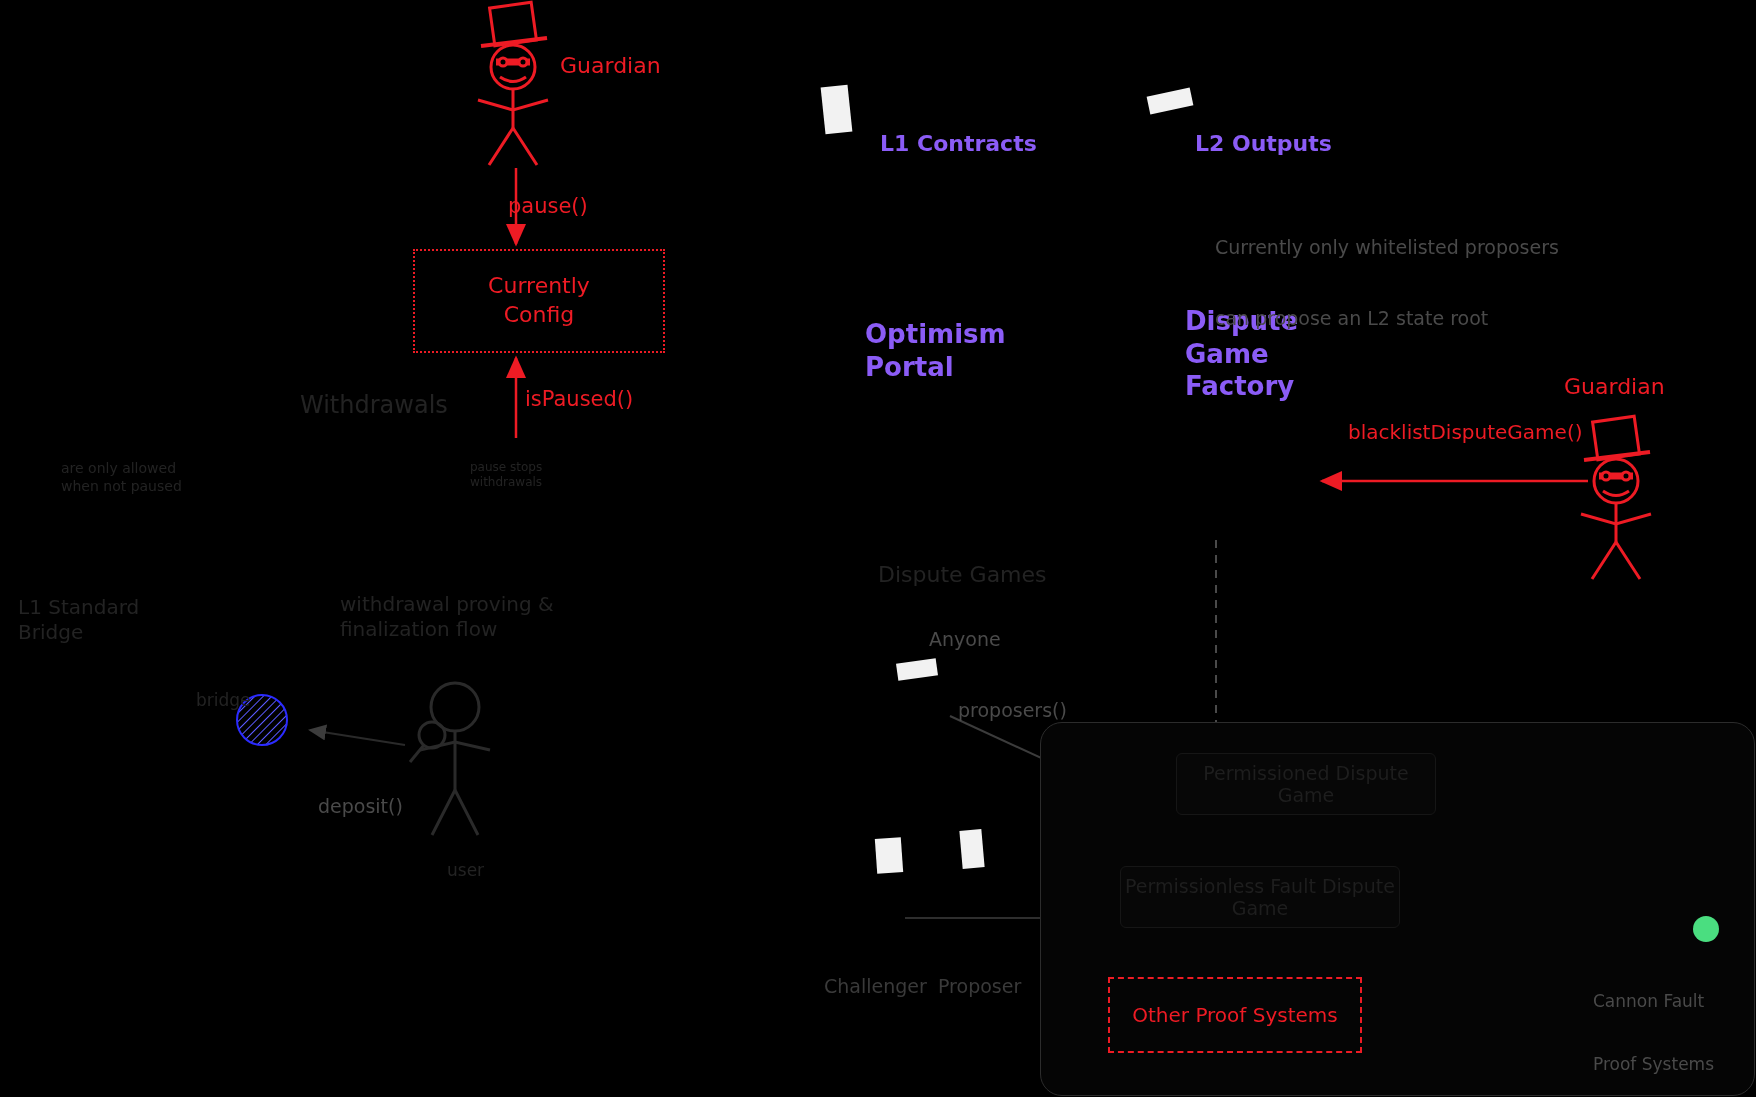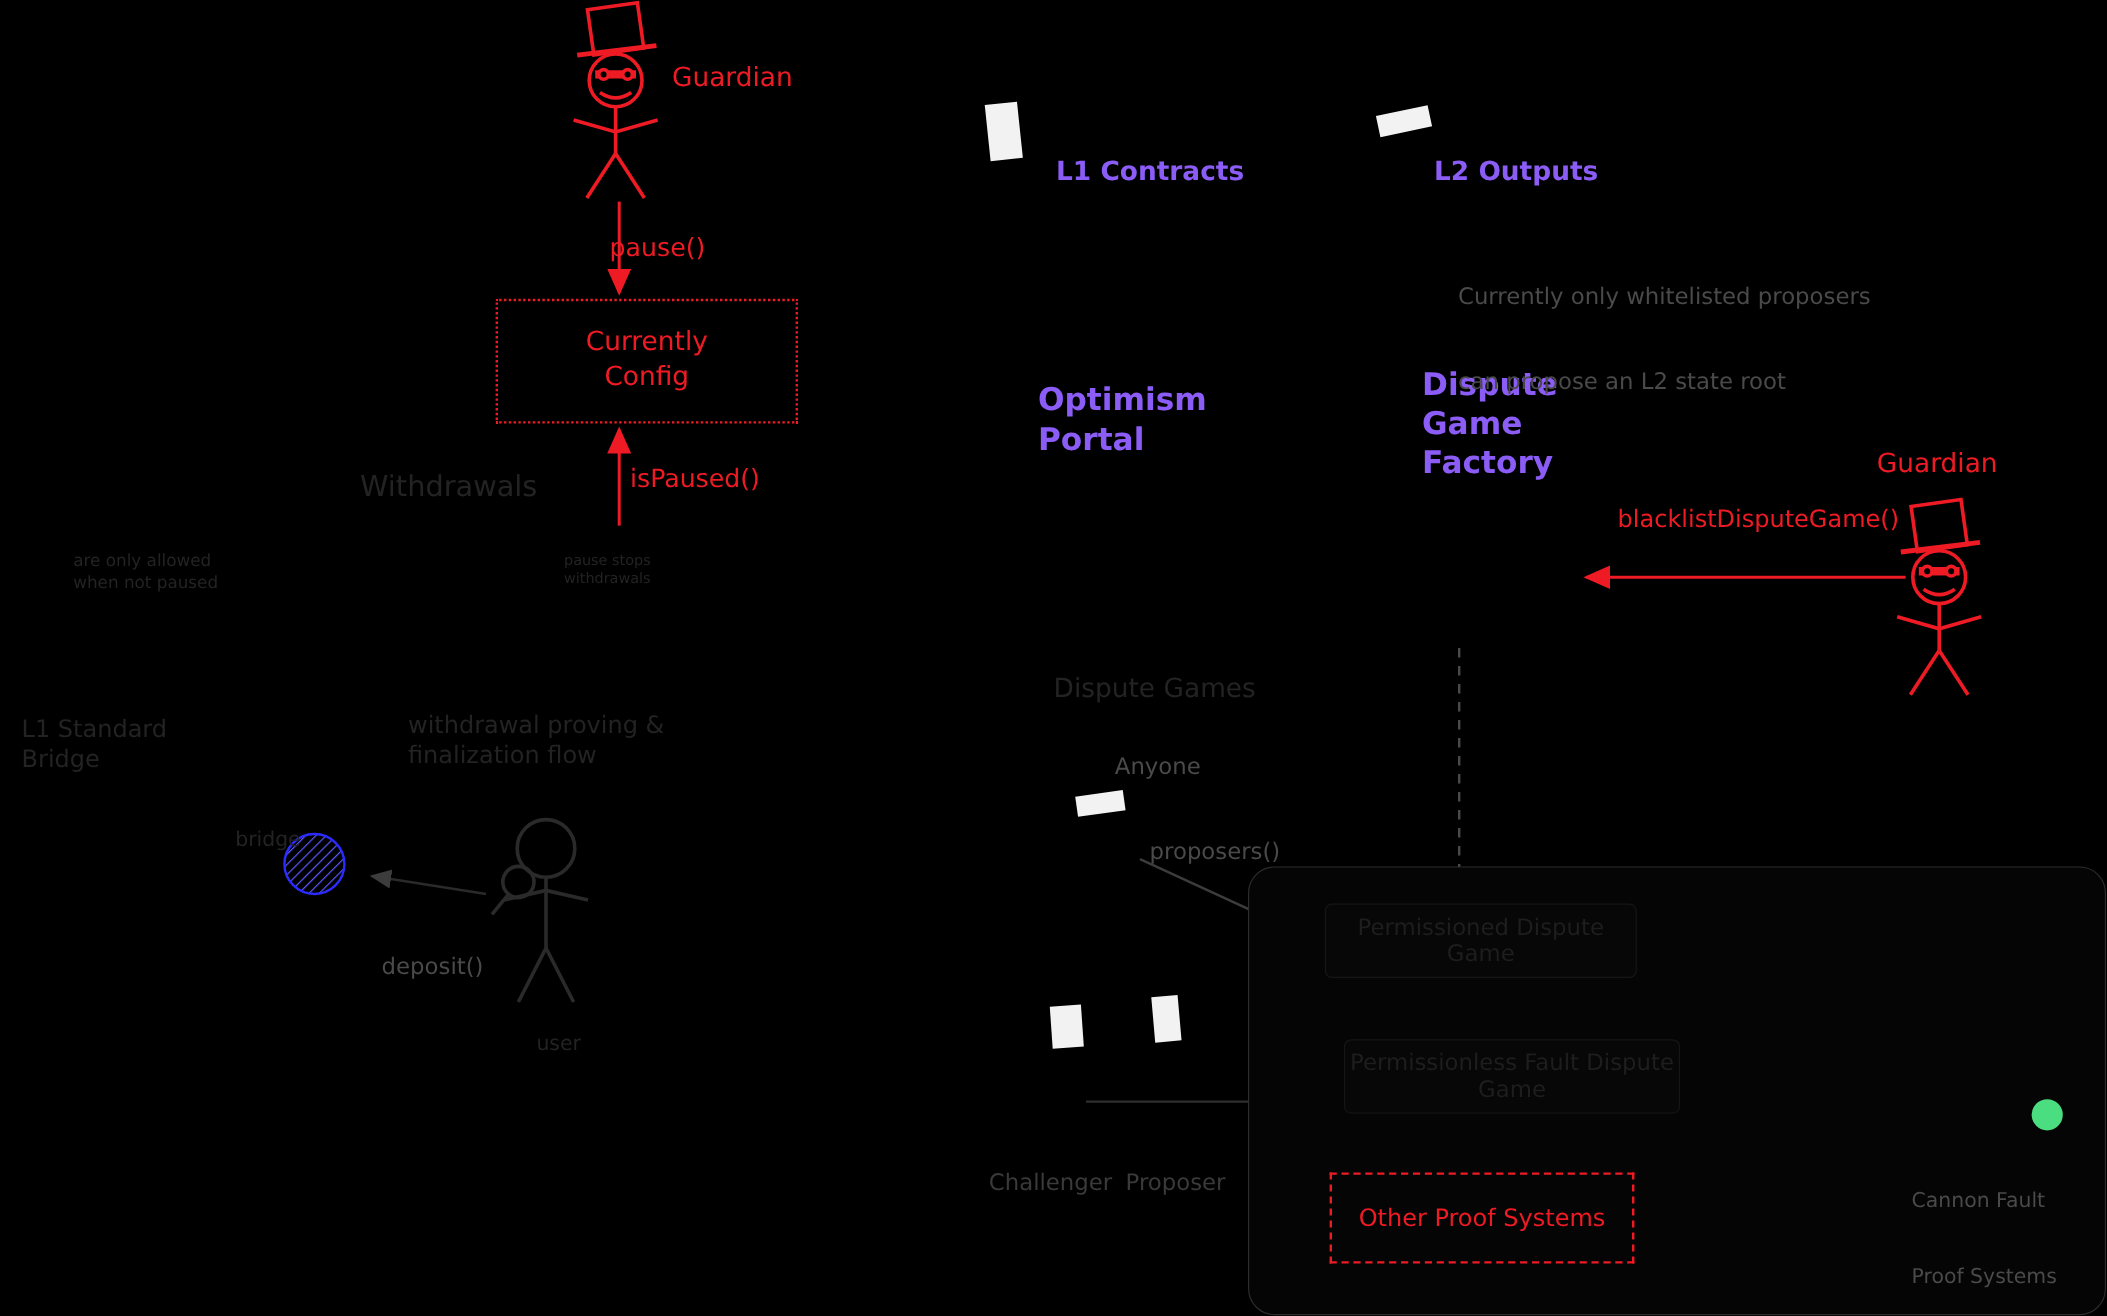--- a/index.html
+++ b/index.html
@@ -224,21 +224,21 @@
 
   <div class="lbl red" style="left:1348px; top:420px; font-size:20px;">blacklistDisputeGame()</div>
 
   <div class="lbl gray" style="left:1215px; top:188px; font-size:19px;">
     <div>Currently only whitelisted proposers</div>
     <div>can propose an L2 state root</div>
   </div>
 
   <div class="rounded-container" style="left:1040px; top:722px; width:713px; height:372px;"></div>
 
-  <div class="inner-box" style="left:1104px; top:753px; width:260px; height:62px; font-size:19px;">Permissioned
+  <div class="inner-box" style="left:1176px; top:753px; width:260px; height:62px; font-size:19px;">Permissioned
 Dispute Game</div>
 
   <div class="inner-box" style="left:1120px; top:866px; width:280px; height:62px; font-size:19px;">Permissionless
 Fault Dispute Game</div>
 
   <div class="box-red-dashed" style="left:1108px; top:977px; width:250px; height:72px; font-size:20px;">Other Proof Systems</div>
 
   <div class="green-dot" style="left:1693px; top:916px;"></div>
   <div class="lbl gray" style="left:1593px; top:948px; font-size:17px;">
     <div>Cannon Fault</div>

